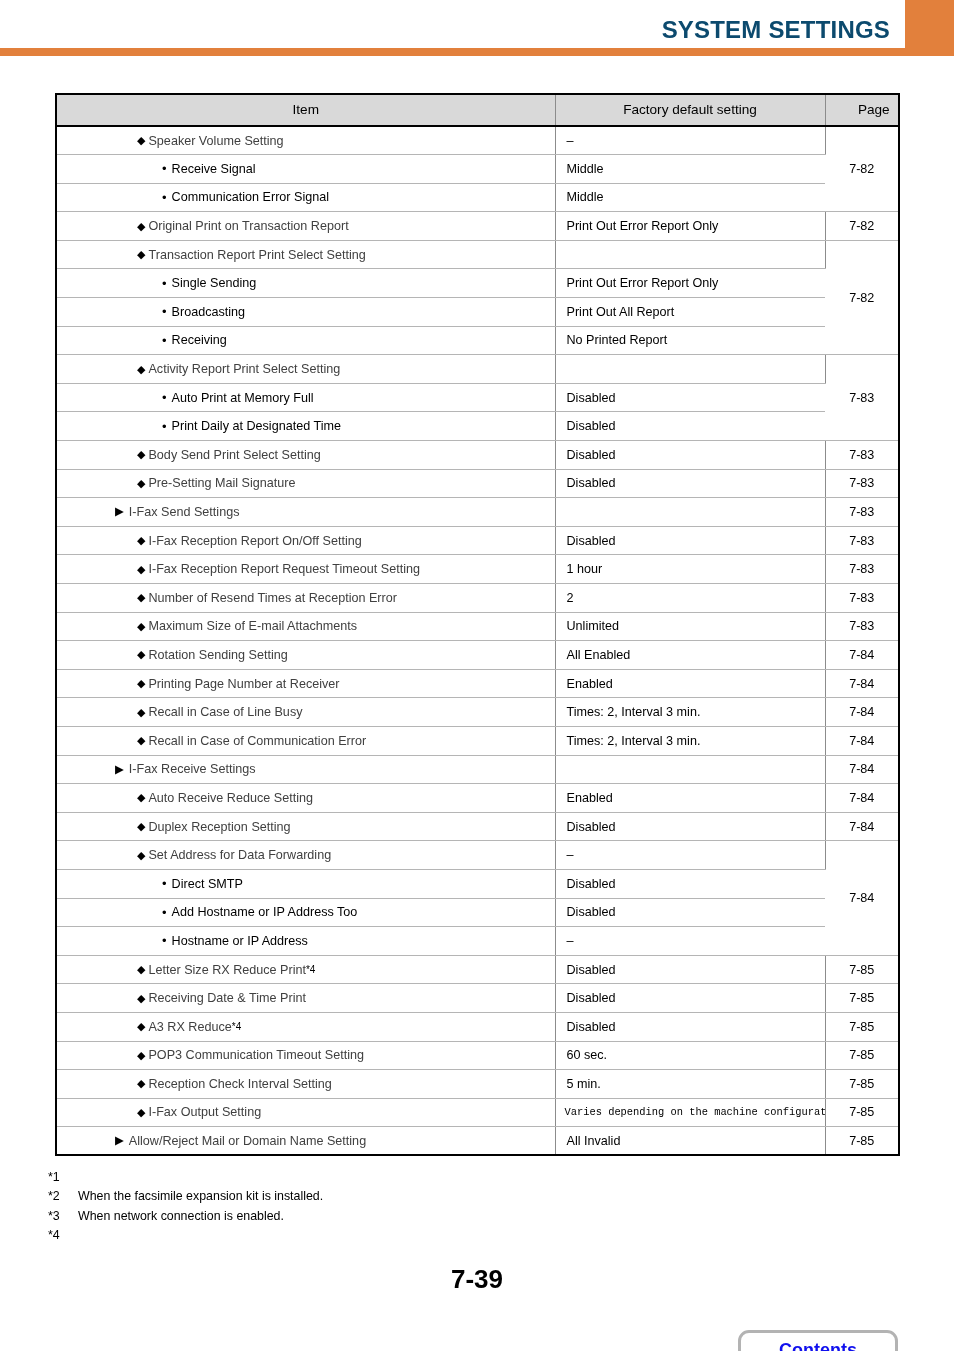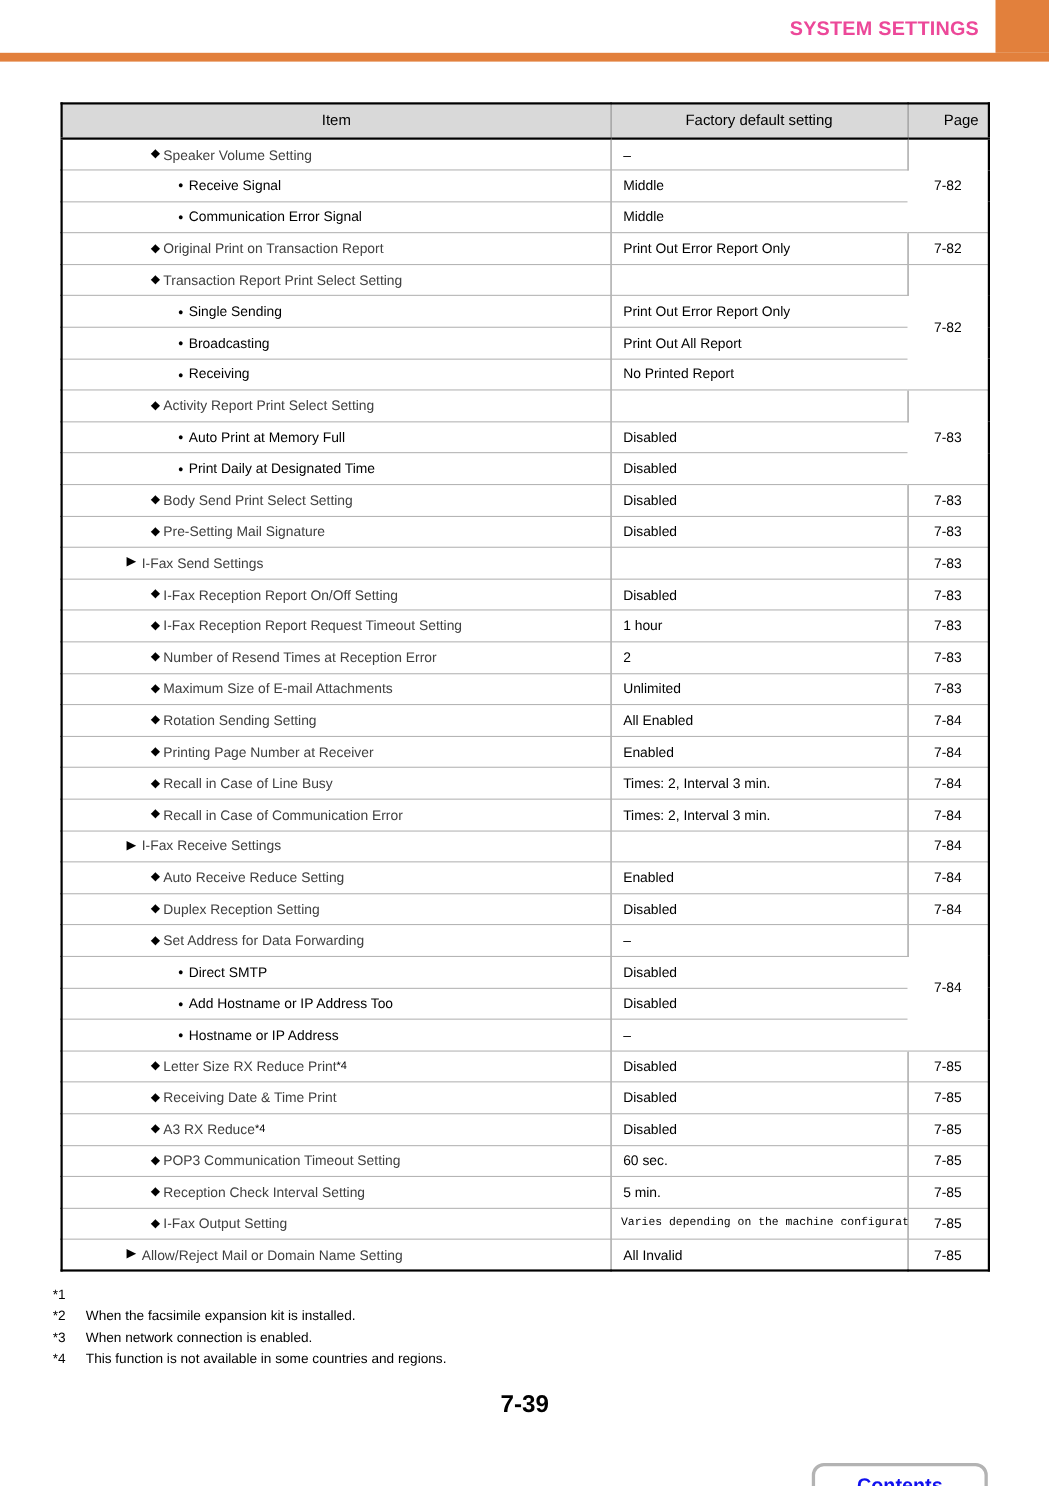--- a/index.html
+++ b/index.html
@@ -26,24 +26,24 @@
     background: #e2803c;
   }
   .hdr-rule {
     position: absolute;
     left: 0; top: 48px; width: 954px; height: 8px;
     background: #e2803c;
   }
   .hdr-title {
     position: absolute;
     right: 64px; top: 16px;
-    font-size: 18px;
+    font-size: 24px;
     font-weight: bold;
     letter-spacing: 0.2px;
-    color: #ec4899;
+    color: #0c4a6e;
     white-space: nowrap;
   }
 
   
   .tbl-wrap {
     position: absolute;
     left: 55px; top: 93px;
     width: 843px;
   }
   table.settings {
@@ -131,21 +131,21 @@
     color: #000;
     white-space: nowrap;
   }
   .fn-mark { width: 30px; flex: 0 0 30px; }
 
   
   .page-num {
     position: absolute;
     left: 0; top: 1264px; width: 954px;
     text-align: center;
-    font-size: 22px;
+    font-size: 26px;
     font-weight: bold;
     color: #000;
   }
   .contents-btn {
     position: absolute;
     right: 56px; top: 1282px;
     width: 160px; height: 41px;
     border: 3px solid #b3b3b3;
     border-radius: 11px;
     background: #ffffff;
@@ -615,18 +615,17 @@
     <div class="footnote-row">
       <span class="fn-mark">*2</span>
       <span>When the facsimile expansion kit is installed.</span>
     </div>
     <div class="footnote-row">
       <span class="fn-mark">*3</span>
       <span>When network connection is enabled.</span>
     </div>
     <div class="footnote-row">
       <span class="fn-mark">*4</span>
-      <span>This function is not available in some countries and regions.</span>
     </div>
   </div>
 
 <div class="page-num">7-39</div>
 <div class="contents-btn">Contents</div>
 
 </body></html>

